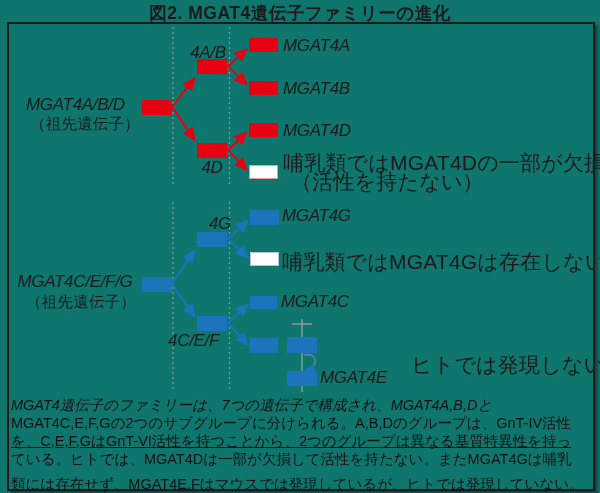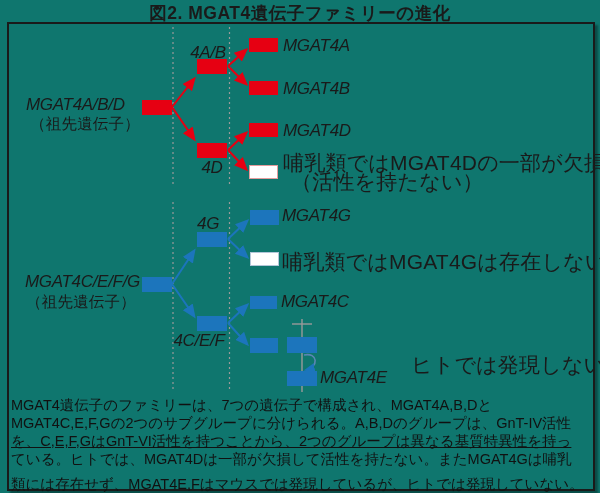--- a/index.html
+++ b/index.html
@@ -89,44 +89,44 @@
   <div class="abs gene" style="left:283px;top:79px;">MGAT4B</div>
 
   <div class="gbox red" style="left:249px;top:123px;width:29px;height:14px;"></div>
   <div class="abs gene" style="left:283px;top:121px;">MGAT4D</div>
 
   <div class="gbox empty-red" style="left:249px;top:165px;width:27px;height:12px;"></div>
   <div class="abs jnote" style="left:283px;top:149px;">哺乳類ではMGAT4Dの一部が欠損</div>
   <div class="abs jnote" style="left:291px;top:168px;">（活性を持たない）</div>
 
   <div class="gbox blue" style="left:142px;top:277px;width:30px;height:15px;"></div>
-  <div class="abs gene" style="left:10px;top:272px;width:130px;text-align:right;">MGAT4C/E/F/G</div>
+  <div class="abs gene" style="left:10px;top:272px;width:130px;text-align:center;">MGAT4C/E/F/G</div>
   <div class="abs anc-note" style="left:26px;top:292px;width:110px;text-align:center;">（祖先遺伝子）</div>
 
   <div class="gbox blue" style="left:197px;top:232px;width:30px;height:15px;"></div>
-  <div class="abs branch" style="left:197px;top:214px;width:34px;text-align:left;">4G</div>
+  <div class="abs branch" style="left:197px;top:214px;width:34px;text-align:right;">4G</div>
 
   <div class="gbox blue" style="left:197px;top:316px;width:30px;height:15px;"></div>
-  <div class="abs branch" style="left:168px;top:331px;width:62px;text-align:center;">4C/E/F</div>
+  <div class="abs branch" style="left:168px;top:331px;width:62px;text-align:left;">4C/E/F</div>
 
   <div class="gbox blue" style="left:250px;top:210px;width:29px;height:15px;"></div>
   <div class="abs gene" style="left:282px;top:206px;">MGAT4G</div>
 
   <div class="gbox empty-blue" style="left:250px;top:252px;width:27px;height:12px;"></div>
   <div class="abs jnote" style="left:282px;top:248px;">哺乳類ではMGAT4Gは存在しない</div>
 
   <div class="gbox blue" style="left:250px;top:296px;width:27px;height:13px;"></div>
   <div class="abs gene" style="left:281px;top:292px;">MGAT4C</div>
 
   <div class="gbox blue" style="left:250px;top:338px;width:28px;height:15px;"></div>
   <div class="gbox blue" style="left:287px;top:337px;width:30px;height:16px;"></div>
   <div class="abs jnote" style="left:411px;top:351px;">ヒトでは発現しない</div>
 
   <div class="gbox blue" style="left:287px;top:371px;width:30px;height:15px;"></div>
   <div class="abs gene" style="left:320px;top:368px;">MGAT4E</div>
 
-  <div class="cap-line" style="top:396px;">MGAT4遺伝子のファミリーは、7つの遺伝子で構成され、MGAT4A,B,Dと</div>
+  <div class="cap-line" style="top:396px;font-style:italic;">MGAT4遺伝子のファミリーは、7つの遺伝子で構成され、MGAT4A,B,Dと</div>
   <div class="cap-line" style="top:414px;">MGAT4C,E,F,Gの2つのサブグループに分けられる。A,B,Dのグループは、GnT-IV活性</div>
   <div class="cap-line" style="top:432px;text-decoration:underline;">を、C,E,F,GはGnT-VI活性を持つことから、2つのグループは異なる基質特異性を持っ</div>
   <div class="cap-line" style="top:450px;">ている。ヒトでは、MGAT4Dは一部が欠損して活性を持たない。またMGAT4Gは哺乳</div>
   <div class="cap-line" style="top:475px;">類には存在せず、MGAT4E,Fはマウスでは発現しているが、ヒトでは発現していない。</div>
 
 </div>
 
 </body></html>

